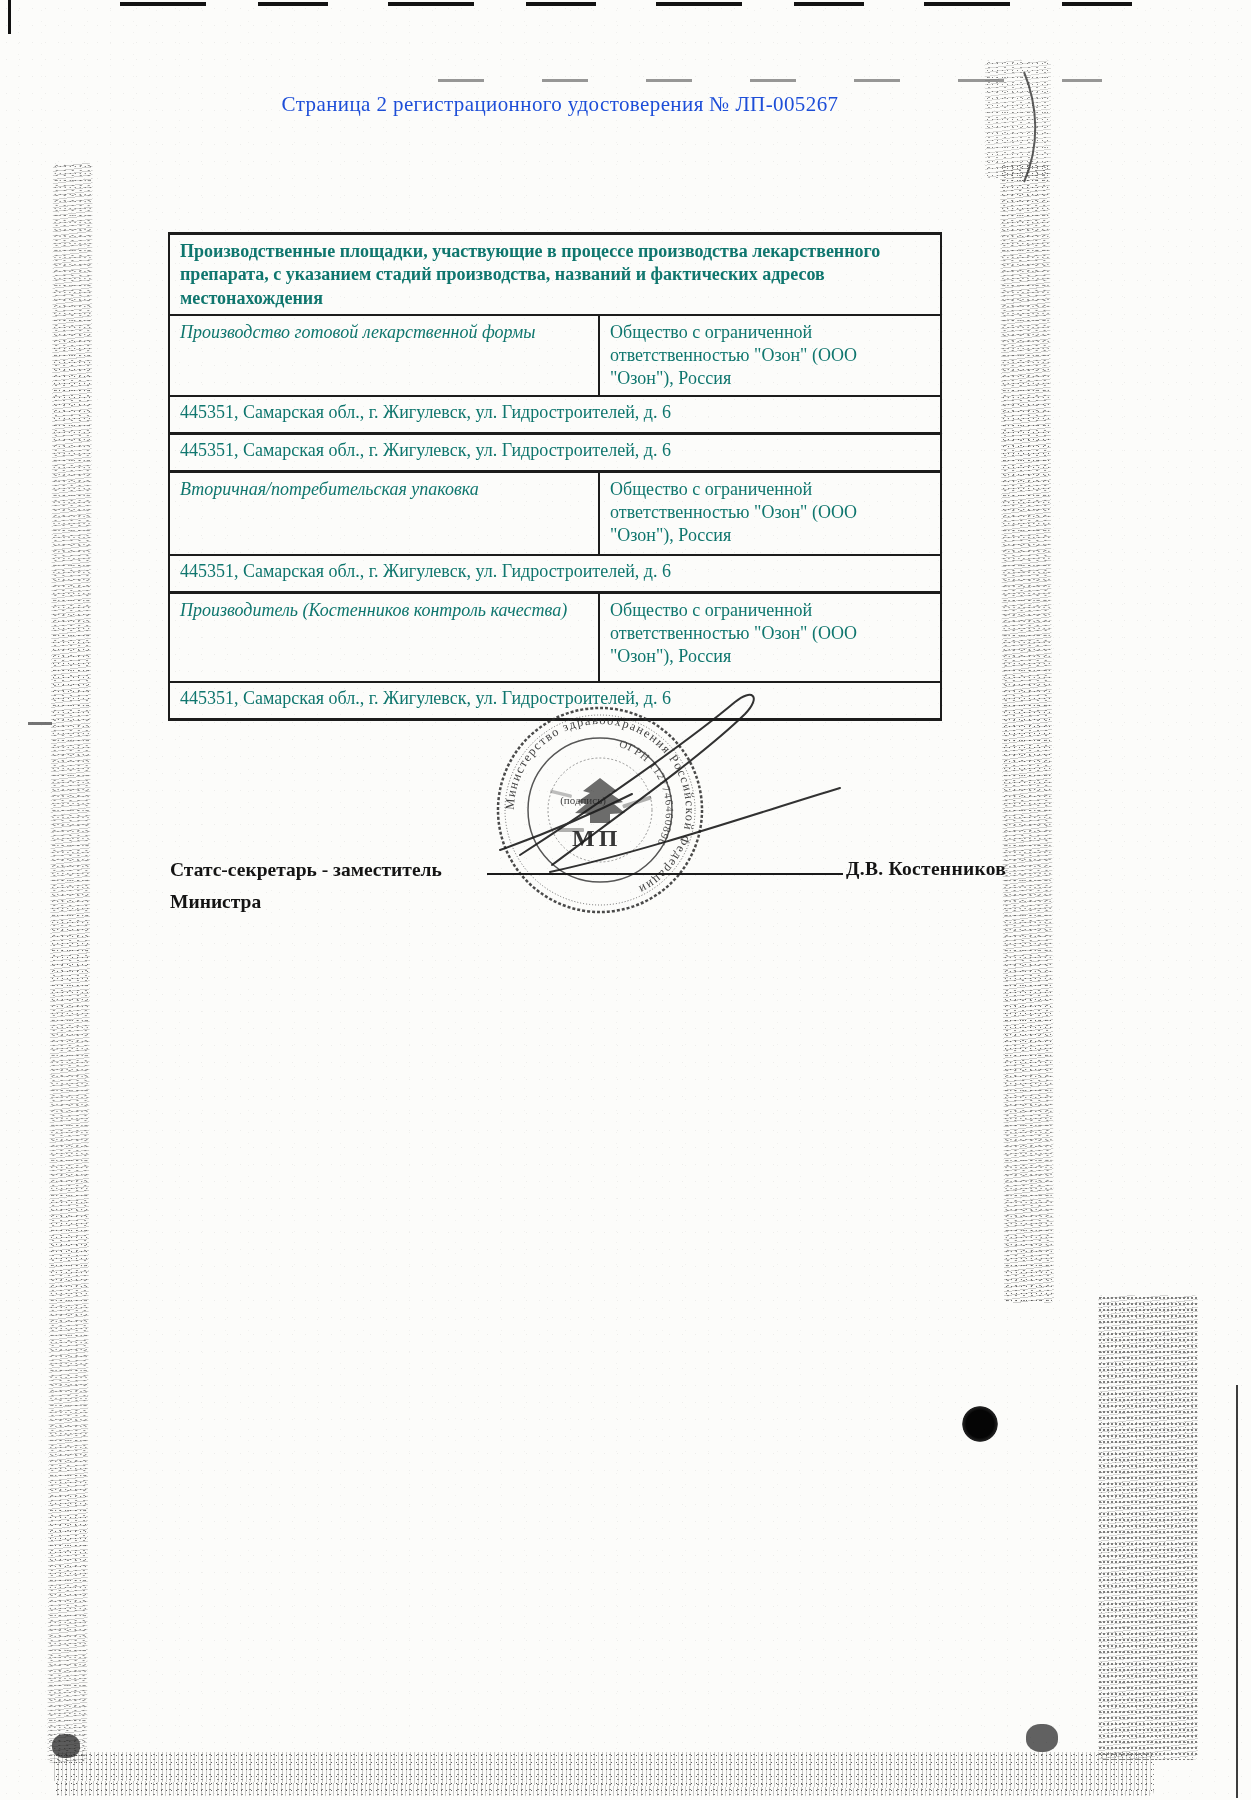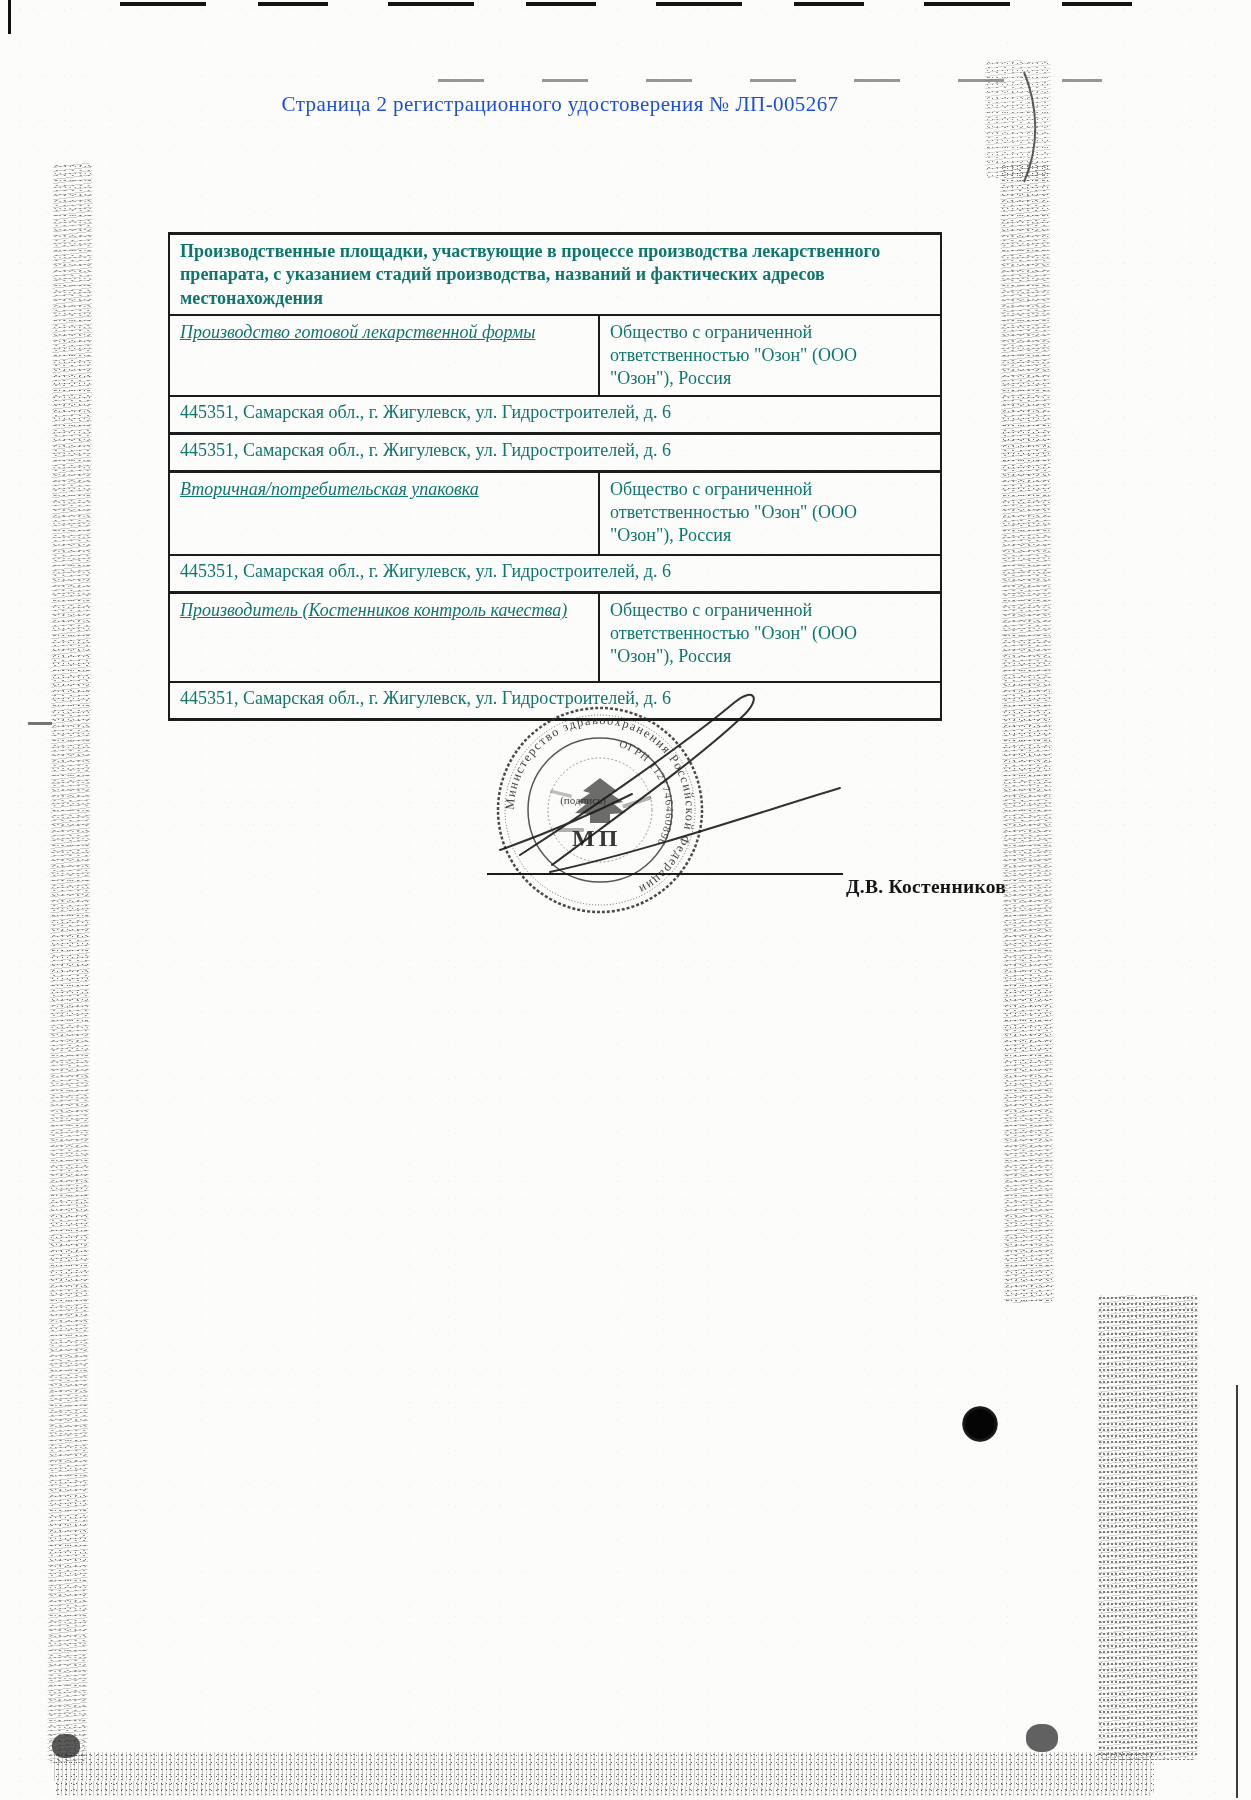--- a/index.html
+++ b/index.html
@@ -72,35 +72,35 @@
     border-collapse:collapse;table-layout:fixed;
     font-size:18px;color:#0f766e;
   }
   .doc-table td{
     border:2px solid #1c1c1c;vertical-align:top;
     padding:5px 10px 4px 10px;line-height:1.28;
   }
   .doc-table .col-stage{width:430px;}
   .doc-table .col-comp{width:342px;}
   td.title-cell{font-weight:bold;height:70px;line-height:1.3;border-top-width:3px;}
-  td.stage-cell{font-style:italic;text-decoration:underline;}
+  td.stage-cell{font-style:italic;}
   td.comp-cell{padding-right:23px;}
   tr.row-tall-1 td{height:70px;}
   tr.row-tall-2 td{height:74px;}
   tr.row-tall-3 td{height:72px;}
   tr.row-tall-4 td{height:78px;}
   td.addr-cell{height:26px;line-height:1.2;border-bottom-width:3px;}
 
   
   .sig-left{
     position:absolute;left:170px;top:854px;width:330px;z-index:6;
     font-size:19.5px;font-weight:bold;line-height:1.62;color:#141414;
   }
   .sig-name{
-    position:absolute;left:846px;top:876px;z-index:6;
+    position:absolute;left:846px;top:858px;z-index:6;
     font-size:19.5px;font-weight:bold;color:#141414;letter-spacing:.3px;
   }
   .stamp-svg{position:absolute;left:430px;top:660px;z-index:7;}
   .stamp-svg text{font-family:"Liberation Serif","DejaVu Serif",serif;}
 </style>
 </head>
 <body>
 
 <div class="page">
 
@@ -156,20 +156,24 @@
     <tr class="row-tall-4">
       <td class="stage-cell">Производитель (Костенников контроль качества)</td>
       <td class="comp-cell">Общество с ограниченной ответственностью "Озон" (ООО "Озон"), Россия</td>
     </tr>
     <tr>
       <td colspan="2" class="addr-cell">445351, Самарская обл., г. Жигулевск, ул. Гидростроителей, д. 6</td>
     </tr>
   </tbody>
     </table>
 
+  <div class="sig-left">
+    <div>Статс-секретарь - заместитель</div>
+    <div>Министра</div>
+  </div>
   <div class="sig-name">Д.В. Костенников</div>
 
   <svg class="stamp-svg" width="480" height="270" viewBox="0 0 480 270">
     <g opacity="0.85">
       <circle cx="170" cy="150" r="102" fill="none" stroke="#2c2c2c" stroke-width="2.5" stroke-dasharray="3 2"></circle>
       <circle cx="170" cy="150" r="95" fill="none" stroke="#4a4a4a" stroke-width="1" stroke-dasharray="1 2"></circle>
       <circle cx="170" cy="150" r="72" fill="none" stroke="#3a3a3a" stroke-width="1.5"></circle>
       <circle cx="170" cy="150" r="52" fill="none" stroke="#555" stroke-width="1" stroke-dasharray="2 2" opacity=".7"></circle>
     </g>
     <defs>

